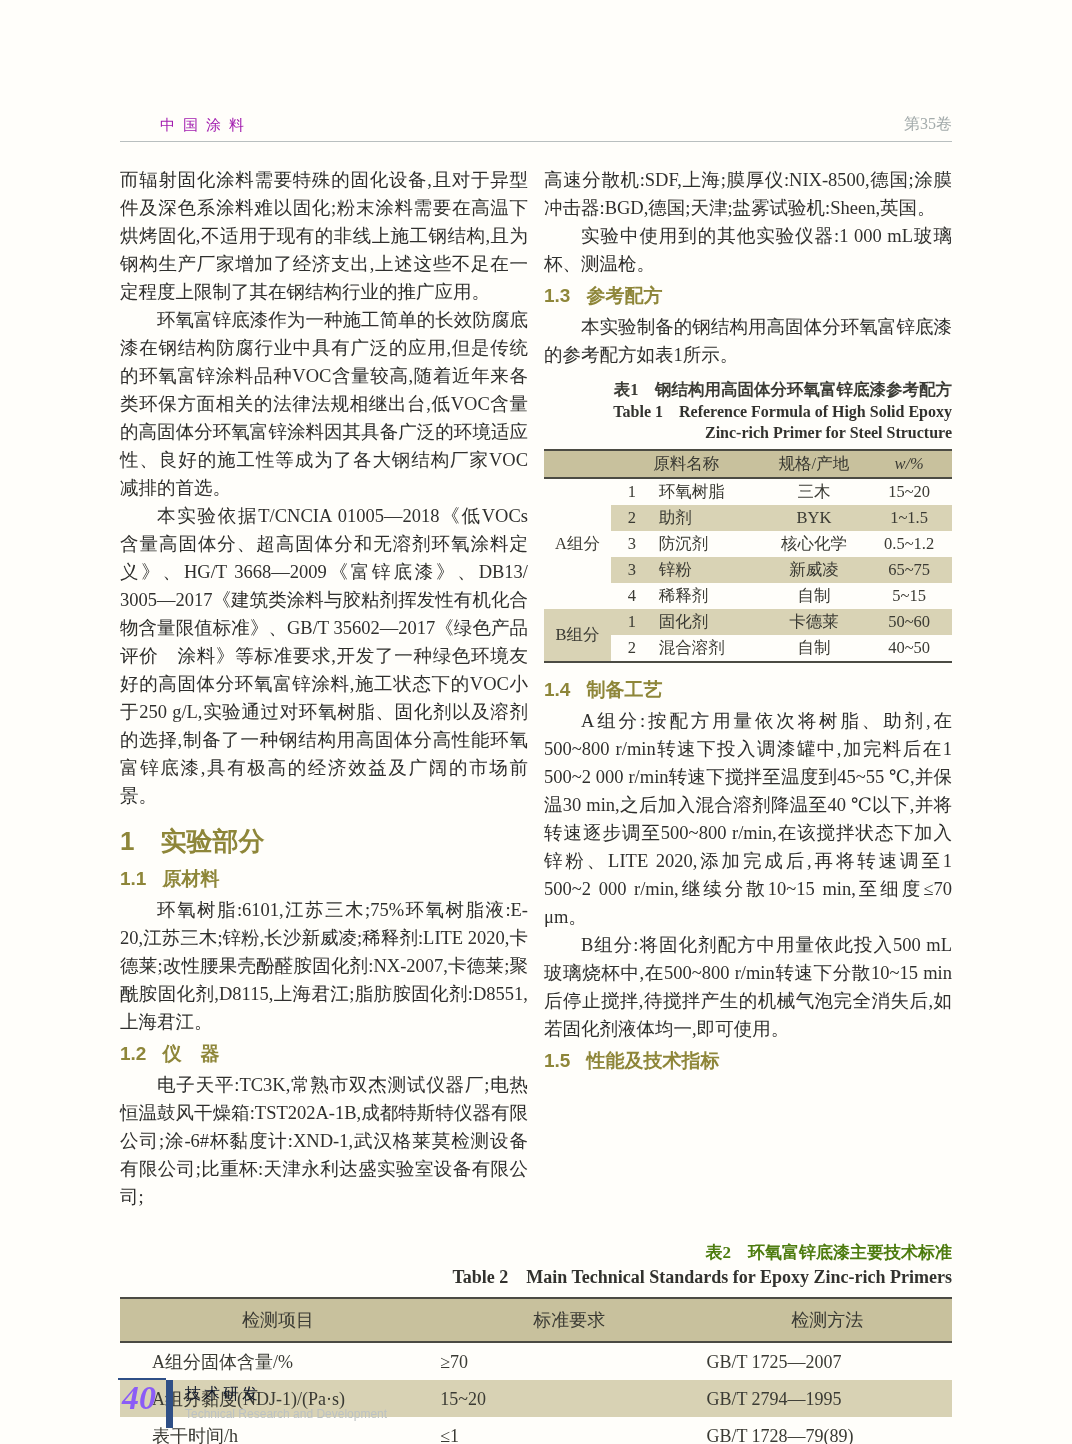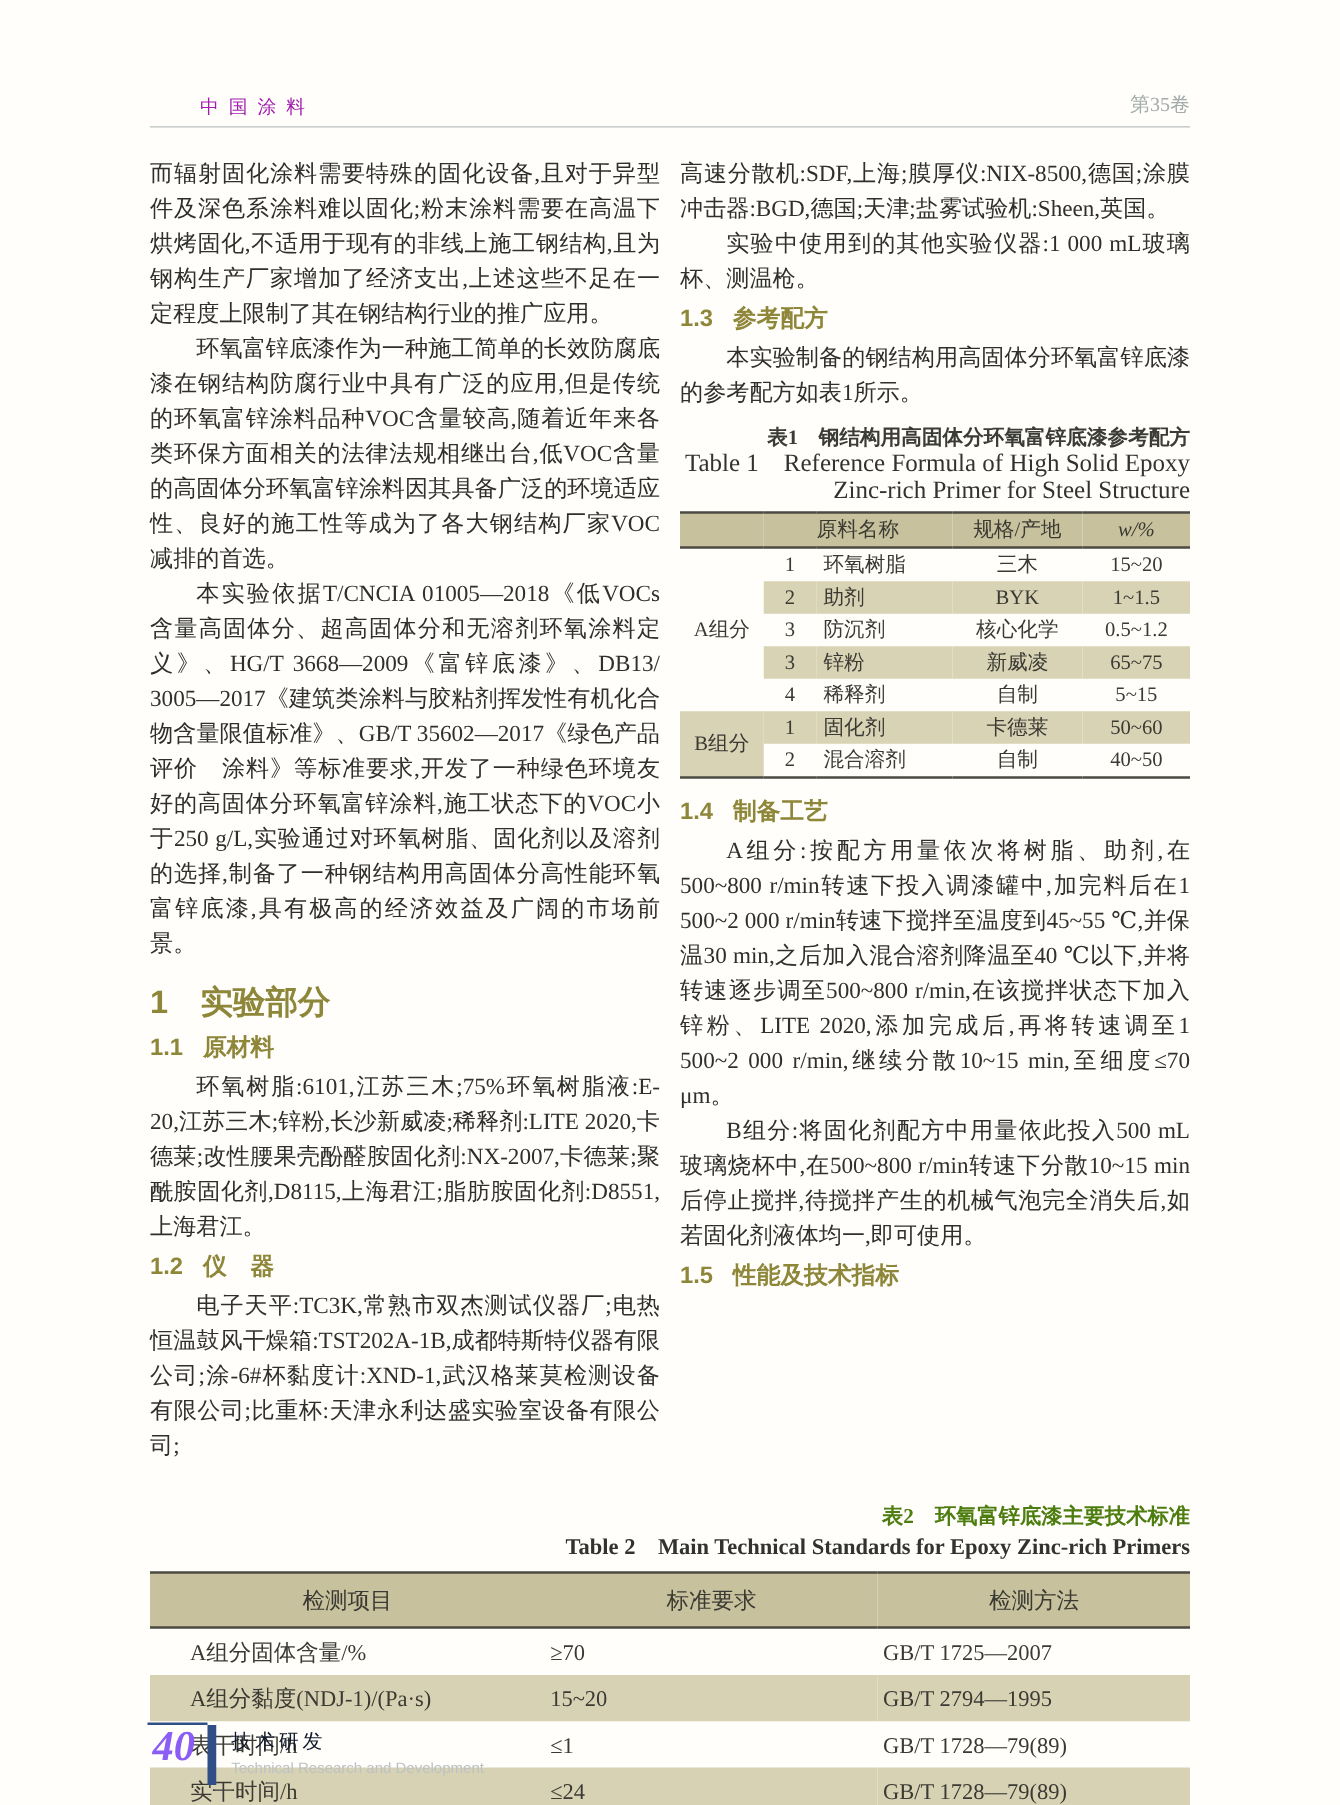--- a/index.html
+++ b/index.html
@@ -6,38 +6,38 @@
     .page{
       width:1072px;height:1444px;box-sizing:border-box;position:relative;
       background:#fffefa;color:#2f2f2d;
       font-family:"Liberation Serif","DejaVu Serif",serif;
       padding:74px 120px 0 120px;overflow:hidden;
     }
     
     .running-head{display:flex;justify-content:space-between;align-items:flex-end;
       border-bottom:1px solid #b9bfbf;padding-bottom:6px;}
     .rh-journal{color:#a21caf;font-size:15px;letter-spacing:8px;margin-left:40px;}
-    .rh-volume{color:#a3abab;font-size:16px;}
+    .rh-volume{color:#a3abab;font-size:16px;margin-top:40px;}
     
     .columns{display:flex;gap:16px;margin-top:24px;}
     .col{width:408px;font-size:18.5px;line-height:28px;text-align:justify;
       text-justify:inter-ideograph;}
     .col p{margin:0;}
     p.indent{text-indent:2em;}
     
     .h-sec1{color:#8e8639;font-family:"Liberation Sans","DejaVu Sans",sans-serif;
       font-size:26px;font-weight:bold;margin:16px 0 10px 0;line-height:30px;}
     .h-sec1 .num{margin-right:26px;}
     .h-sub{color:#8e8639;font-family:"Liberation Sans","DejaVu Sans",sans-serif;
       font-size:19px;font-weight:bold;margin:5px 0 4px 0;line-height:26px;}
     .h-sub .num{margin-right:16px;}
     
     .cap{text-align:right;}
     .cap-zh{font-size:16.5px;font-weight:bold;color:#3c3c36;line-height:22px;margin-top:10px;}
-    .cap-en{font-size:20px;font-weight:normal;color:#32322e;line-height:21px;}
+    .cap-en{font-size:16px;font-weight:bold;color:#32322e;line-height:21px;}
     .cap-zh2{font-size:17px;font-weight:bold;color:#4d7c0f;line-height:24px;}
     .cap-en2{font-size:18px;font-weight:bold;color:#32322e;line-height:24px;}
     
     table{border-collapse:collapse;}
     .t1{width:100%;margin-top:6px;font-size:16.5px;color:#3a3a33;
       border-top:2px solid #4b4b43;border-bottom:2px solid #4b4b43;}
     .t1 th,.t1 td{padding:1px 3px;height:24px;font-weight:normal;text-align:center;line-height:22px;}
     .t1 thead th{background:#c8c19d;border-bottom:2px solid #4b4b43;}
     .t1 .name-col{text-align:left;padding-left:6px;}
     .t1 tr.tan{background:#d9d3b5;}

